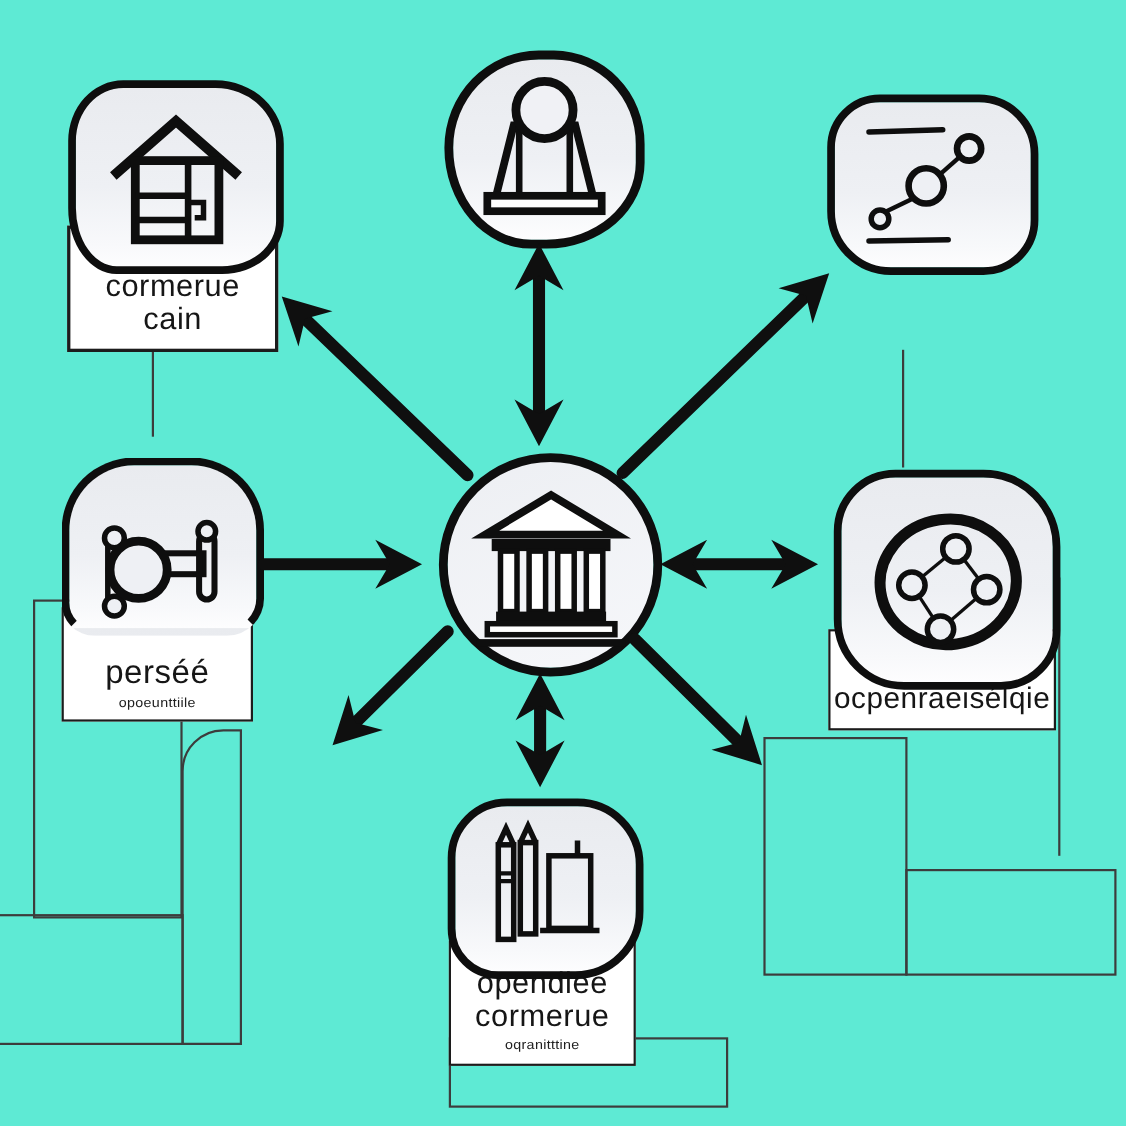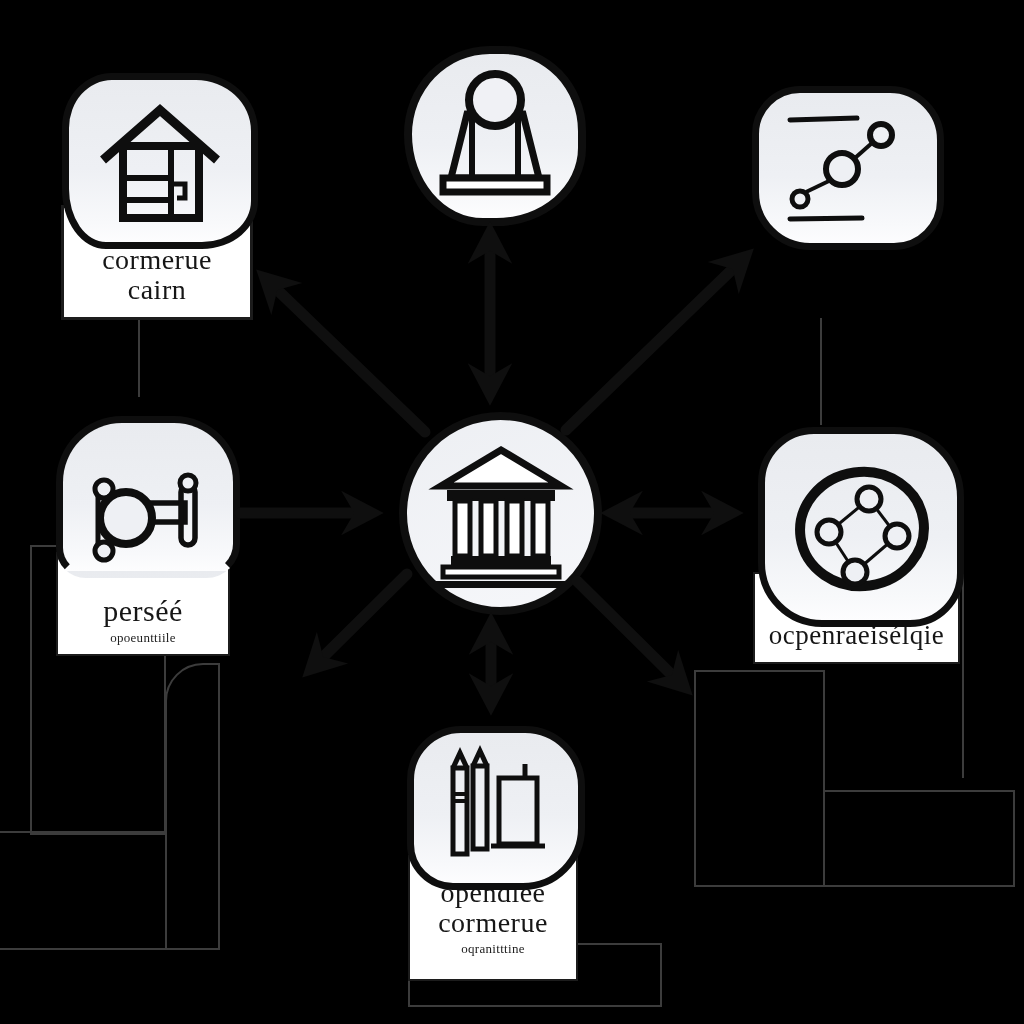--- a/index.html
+++ b/index.html
@@ -1,17 +1,17 @@
 <!DOCTYPE html>
 <html><head>
 <meta charset="utf-8">
 <style>
   html,body{margin:0;padding:0;background:#e8e8e8;}
-  .stage{position:relative;width:1024px;height:1024px;margin:0 auto;background:#000000;
-         font-family:Liberation Serif, serif;overflow:hidden;}
+  .stage{position:relative;width:1024px;height:1024px;margin:0 auto;background:#5eead4;
+         font-family:Liberation Sans, sans-serif;overflow:hidden;}
   
   .art{position:absolute;border:2px solid #3c3c3c;background:transparent;z-index:1;}
   .art-line{position:absolute;background:#3c3c3c;z-index:1;}
   
   .card{position:absolute;background:#ffffff;border:3px solid #1c1c1c;z-index:2;
         display:flex;flex-direction:column;align-items:center;justify-content:flex-end;
         color:#161616;text-align:center;}
   .card .main{font-size:28px;line-height:1.08;letter-spacing:.5px;}
   .card .sub{font-size:13px;letter-spacing:.3px;margin-top:3px;transform:scaleY(.92);color:#202020;}
   
@@ -34,34 +34,34 @@
   <div class="art-line" style="left:962px;top:525px;width:2px;height:253px;"></div>
   <div class="art" style="left:30px;top:545px;width:132px;height:286px;"></div>
   <div class="art" style="left:-42px;top:831px;width:205px;height:115px;"></div>
   <div class="art" style="left:165px;top:663px;width:51px;height:283px;border-top-left-radius:38px;"></div>
   <div class="art" style="left:694px;top:670px;width:127px;height:213px;"></div>
   <div class="art" style="left:823px;top:790px;width:188px;height:93px;"></div>
   <div class="art" style="left:408px;top:943px;width:250px;height:60px;"></div>
 
   <div class="card" style="left:61px;top:205px;width:186px;height:97px;padding-bottom:12px;">
     <span class="main">cormerue</span>
-    <span class="main">cairn</span>
+    <span class="main">cain</span>
   </div>
 
 
   <div class="card" style="left:56px;top:552px;width:170px;height:92px;border-width:2.5px;padding-bottom:8px;">
     <span class="main" style="font-size:30px;">perséé</span>
     <span class="sub">opoeunttiile</span>
   </div>
 
   <div class="card" style="left:753px;top:572px;width:203px;height:76px;border-width:2px;padding-bottom:12px;">
     <span class="main" style="font-size:27px;">ocpenraeisélqie</span>
   </div>
 
-  <div class="card" style="left:408px;top:855px;width:166px;height:100px;border-width:2.5px;padding-bottom:22px;">
+  <div class="card" style="left:408px;top:855px;width:166px;height:100px;border-width:2.5px;padding-bottom:10px;">
     <span class="main">opendiee</span>
     <span class="main">cormerue</span>
     <span class="sub">oqranitttine</span>
   </div>
 
   <div class="blob" style="left:62px;top:73px;width:182px;height:162px;border-radius:50px 62px 56px 44px / 55px 58px 48px 60px;">
     <svg width="150" height="150" viewBox="0 0 150 150">
       <path d="M18,74 L75,24 L132,74" stroke="#0e0e0e" stroke-width="9" fill="none"></path>
       <rect x="38" y="60" width="76" height="72" stroke="#0e0e0e" stroke-width="8" fill="none"></rect>
       <line x1="86" y1="60" x2="86" y2="132" stroke="#0e0e0e" stroke-width="6"></line>

